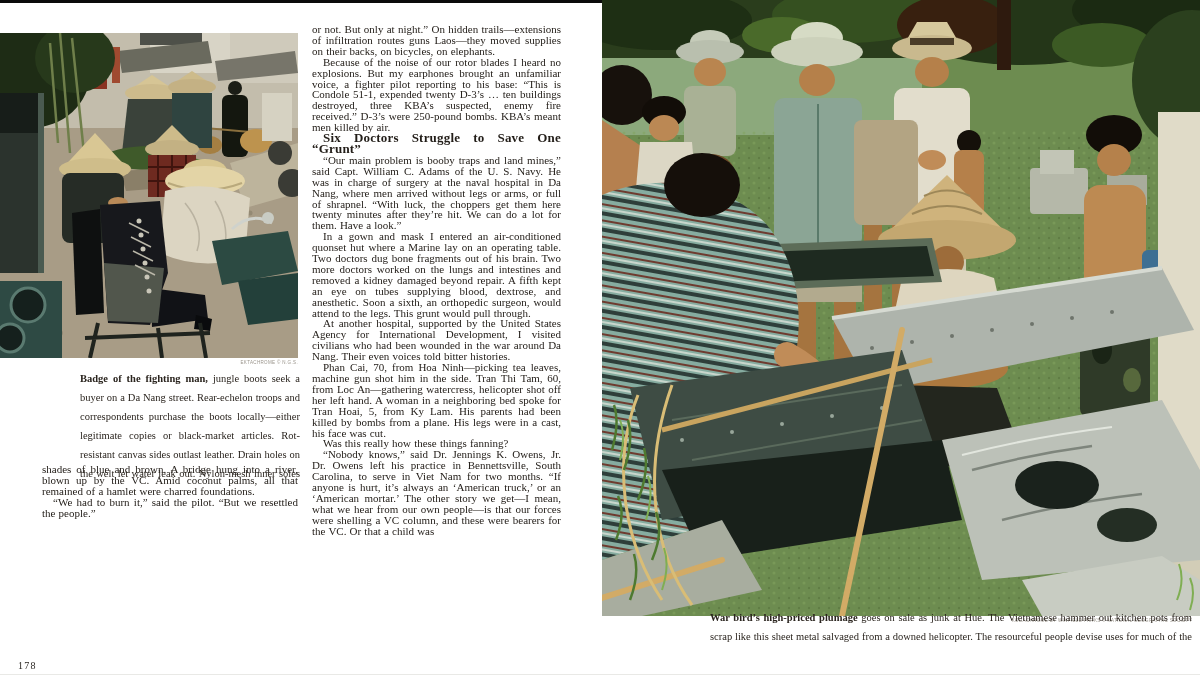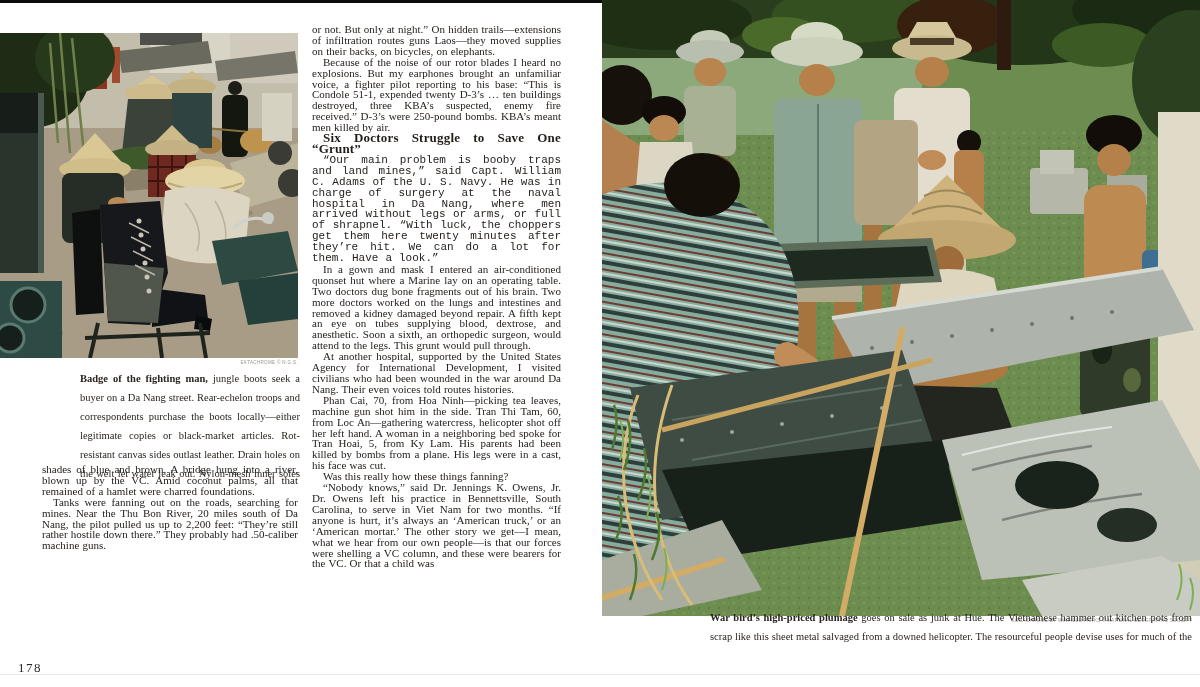--- a/index.html
+++ b/index.html
@@ -24,27 +24,27 @@
 
   .caption{font-size:10.5px;line-height:19px;text-align:justify;color:#2a241e;}
   .caption .lead{font-weight:bold;}
   .caption-left{left:80px;top:369px;width:220px;height:112px;overflow:hidden;}
   .caption-right{left:710px;top:608px;width:482px;height:42px;overflow:hidden;}
 
   .col{font-size:11px;line-height:10.9px;text-align:justify;overflow:hidden;
        word-spacing:.4px;color:#26211c;}
   .col p{margin:0;text-indent:11px;}
   .col .grp>p:first-child{text-indent:0;}
-  .col .grp.indent-first>p:first-child{text-indent:11px;font-family:Liberation Mono, monospace;}
+  .col .grp.indent-first>p:first-child{text-indent:11px;}
   .col-left{left:42px;top:464px;width:256px;height:196px;}
   .col-center{left:312px;top:24px;width:249px;height:651px;}
 
   .subhead{font-weight:bold;font-size:13px;margin:7px 0 5px 0;text-indent:0;
            letter-spacing:.2px;color:#221d18;}
-  .pagenum{font-size:13px;letter-spacing:.12em;color:#2a2622;}
+  .pagenum{font-size:10px;letter-spacing:.12em;color:#2a2622;}
   .pagenum-left{left:18px;top:660px;}
   .pagenum-right{left:1126px;top:686px;}
 </style>
 </head>
 <body>
 
 <div class="abs top-edge"></div>
 <div class="abs bottom-edge"></div>
 
 <div class="abs photo photo-left">
@@ -128,36 +128,36 @@
 
 <div class="abs credit credit-left">EKTACHROME © N.G.S.</div>
 
 <div class="abs caption caption-left">
   <span class="lead">Badge of the fighting man,</span><span> jungle boots seek a buyer on a Da Nang street. Rear-echelon troops and correspondents purchase the boots locally—either legitimate copies or black-market articles. Rot-resistant canvas sides outlast leather. Drain holes on the welt let water leak out. Nylon-mesh inner soles protect feet from crippling spikes the Viet Cong guerrillas plant in rice fields.</span>
 </div>
 
 <div class="abs col col-left">
   <div class="grp">
       <p>shades of blue and brown. A bridge hung into a river, blown up by the VC. Amid coconut palms, all that remained of a hamlet were charred foundations.</p>
-      <p>Tanks were fanning out on the roads, searching for mines. Near the Thu Bon River, 20 miles south of Da Nang, the pilot pulled us up to 2,200 feet: “They’re still rather hostile down there.” They probably had .50-caliber machine guns.</p>
+      <p>“We had to burn it,” said the pilot. “But we resettled the people.”</p>
     </div>
 </div>
 
 <div class="abs pagenum pagenum-left">178</div>
 
 <div class="abs col col-center">
   <div class="grp">
       <p>or not. But only at night.” On hidden trails—extensions of infiltration routes guns Laos—they moved supplies on their backs, on bicycles, on elephants.</p>
       <p>Because of the noise of our rotor blades I heard no explosions. But my earphones brought an unfamiliar voice, a fighter pilot reporting to his base: “This is Condole 51-1, expended twenty D-3’s … ten buildings destroyed, three KBA’s suspected, enemy fire received.” D-3’s were 250-pound bombs. KBA’s meant men killed by air.</p>
     </div>
   <p class="subhead">Six Doctors Struggle to Save One “Grunt”</p>
   <div class="grp indent-first">
       <p>“Our main problem is booby traps and land mines,” said Capt. William C. Adams of the U. S. Navy. He was in charge of surgery at the naval hospital in Da Nang, where men arrived without legs or arms, or full of shrapnel. “With luck, the choppers get them here twenty minutes after they’re hit. We can do a lot for them. Have a look.”</p>
       <p>In a gown and mask I entered an air-conditioned quonset hut where a Marine lay on an operating table. Two doctors dug bone fragments out of his brain. Two more doctors worked on the lungs and intestines and removed a kidney damaged beyond repair. A fifth kept an eye on tubes supplying blood, dextrose, and anesthetic. Soon a sixth, an orthopedic surgeon, would attend to the legs. This grunt would pull through.</p>
-      <p>At another hospital, supported by the United States Agency for International Development, I visited civilians who had been wounded in the war around Da Nang. Their even voices told routes histories.</p>
+      <p>At another hospital, supported by the United States Agency for International Development, I visited civilians who had been wounded in the war around Da Nang. Their even voices told bitter histories.</p>
       <p>Phan Cai, 70, from Hoa Ninh—picking tea leaves, machine gun shot him in the side. Tran Thi Tam, 60, from Loc An—gathering watercress, helicopter shot off her left hand. A woman in a neighboring bed spoke for Tran Hoai, 5, from Ky Lam. His parents had been killed by bombs from a plane. His legs were in a cast, his face was cut.</p>
       <p>Was this really how these things fanning?</p>
       <p>“Nobody knows,” said Dr. Jennings K. Owens, Jr. Dr. Owens left his practice in Bennettsville, South Carolina, to serve in Viet Nam for two months. “If anyone is hurt, it’s always an ‘American truck,’ or an ‘American mortar.’ The other story we get—I mean, what we hear from our own people—is that our forces were shelling a VC column, and these were bearers for the VC. Or that a child was</p>
     </div>
 </div>
 
 <div class="abs photo photo-right">
   <svg viewBox="0 0 598 616" preserveAspectRatio="none">
     <defs>
       <pattern id="grassDots" width="10" height="10" patternUnits="userSpaceOnUse">

